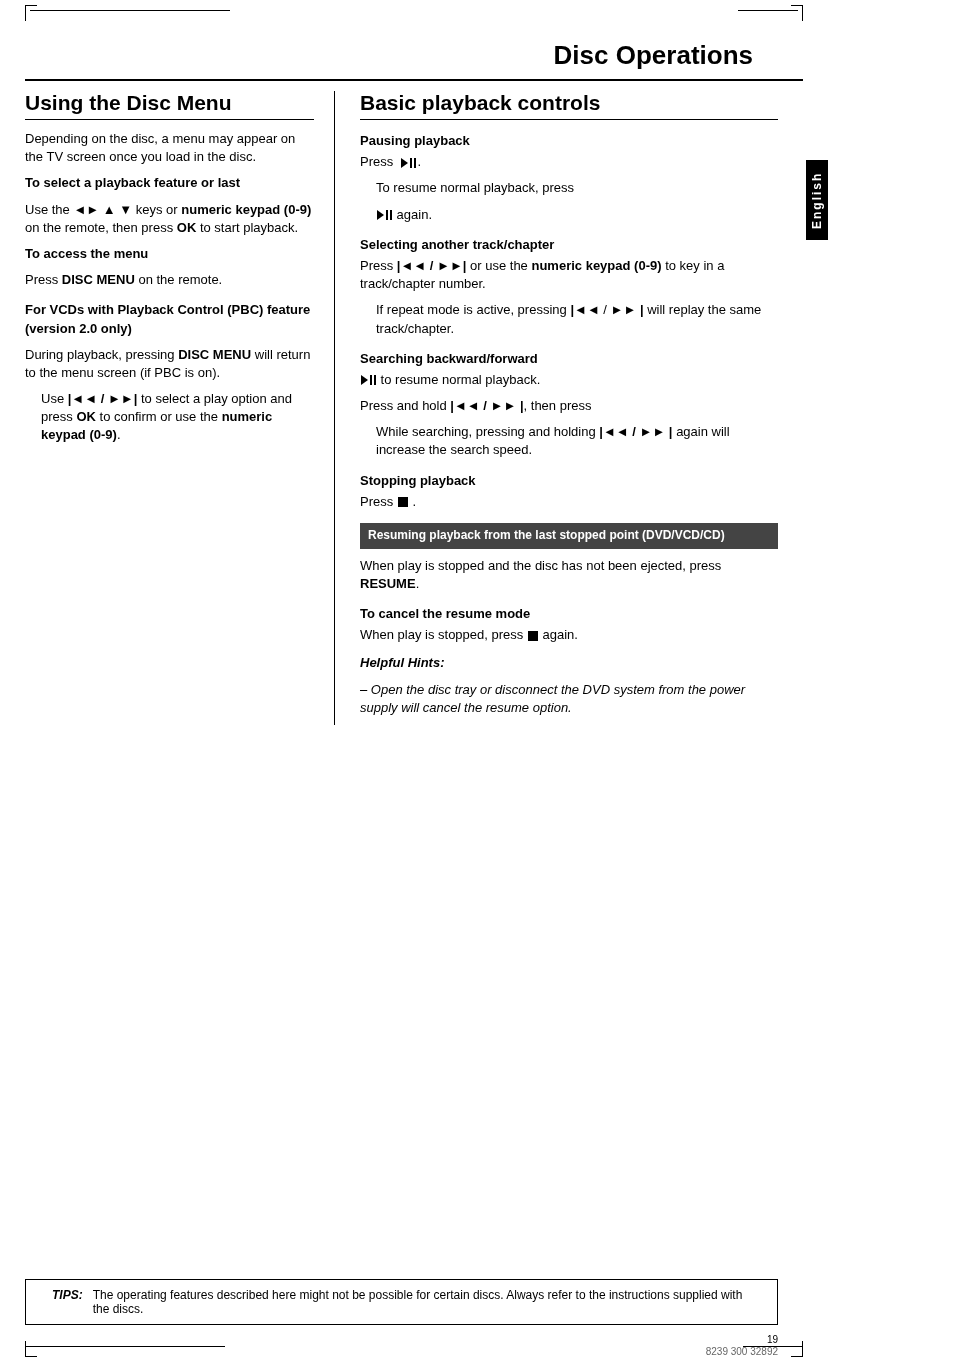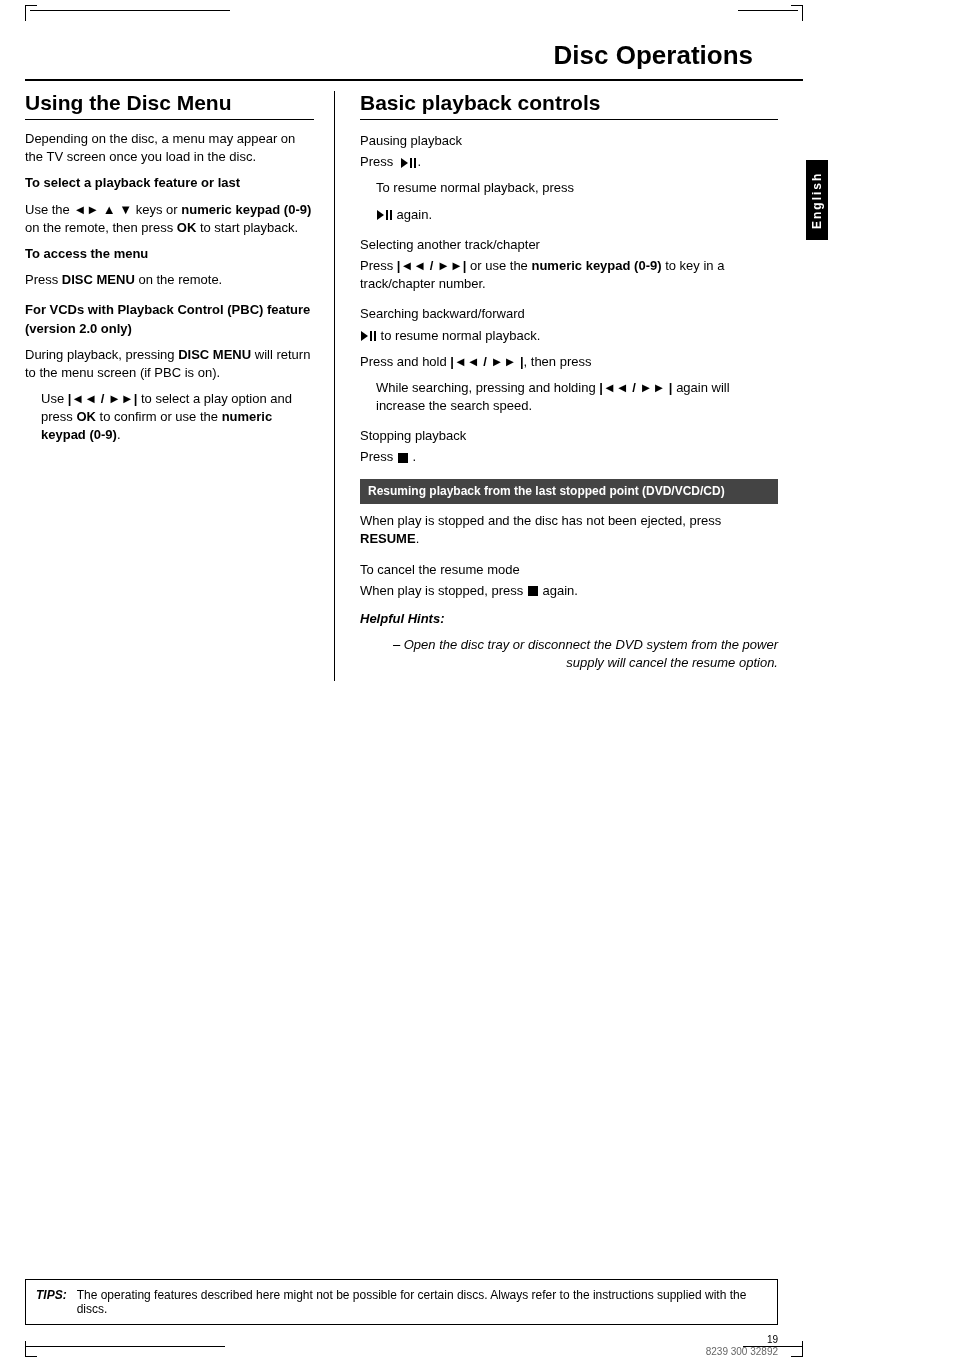--- a/index.html
+++ b/index.html
@@ -117,32 +117,32 @@
     .section-title {
       font-size: 21px;
       font-weight: bold;
       border-bottom: 1.5px solid #000;
       padding-bottom: 4px;
       margin-bottom: 10px;
     }
 
     .sub-section-title {
       font-size: 13px;
-      font-weight: normal;
+      font-weight: bold;
       margin-bottom: 3px;
       margin-top: 12px;
     }
 
     p {
       margin-bottom: 8px;
       line-height: 1.4;
     }
 
     .bold { font-weight: bold; }
-    .italic { font-style: italic; text-align: right; }
+    .italic { font-style: italic; }
     .icon-stop { display: inline-block; width: 10px; height: 10px; background: #000; vertical-align: middle; margin: 0 1px; }
 
     
     .play-pause-icon {
       display: inline-flex;
       align-items: center;
       vertical-align: middle;
       gap: 1px;
       margin: 0 1px;
     }
@@ -175,21 +175,21 @@
       line-height: 1.3;
     }
 
     
     .tips-box {
       position: absolute;
       bottom: 40px;
       left: 25px;
       right: 50px;
       border: 1.5px solid #000;
-      padding: 8px 10px;
+      padding: 8px 26px;
       display: flex;
       gap: 10px;
       font-size: 12px;
       margin-top: 48px;
     }
     .tips-label {
       font-weight: bold;
       font-style: italic;
       white-space: nowrap;
     }
@@ -325,20 +325,23 @@
               </span>
           </span> again.
         </p>
       </div>
 
       <div>
         <p class="sub-section-title">Selecting another track/chapter</p>
         <p>
           Press <span class="bold">|◄◄ / ►►|</span> or use the <span class="bold">numeric keypad (0-9)</span> to key in a track/chapter number.
         </p>
+        <p class="indent">
+          If repeat mode is active, pressing <span class="bold">|◄◄</span> / <span class="bold">►► |</span> will replay the same track/chapter.
+        </p>
       </div>
 
       <div>
         <p class="sub-section-title">Searching backward/forward</p>
         <p>
           <span class="play-pause-icon">
             <span class="tri"></span>
             <span class="bars">
                 <span></span>
                 <span></span>

